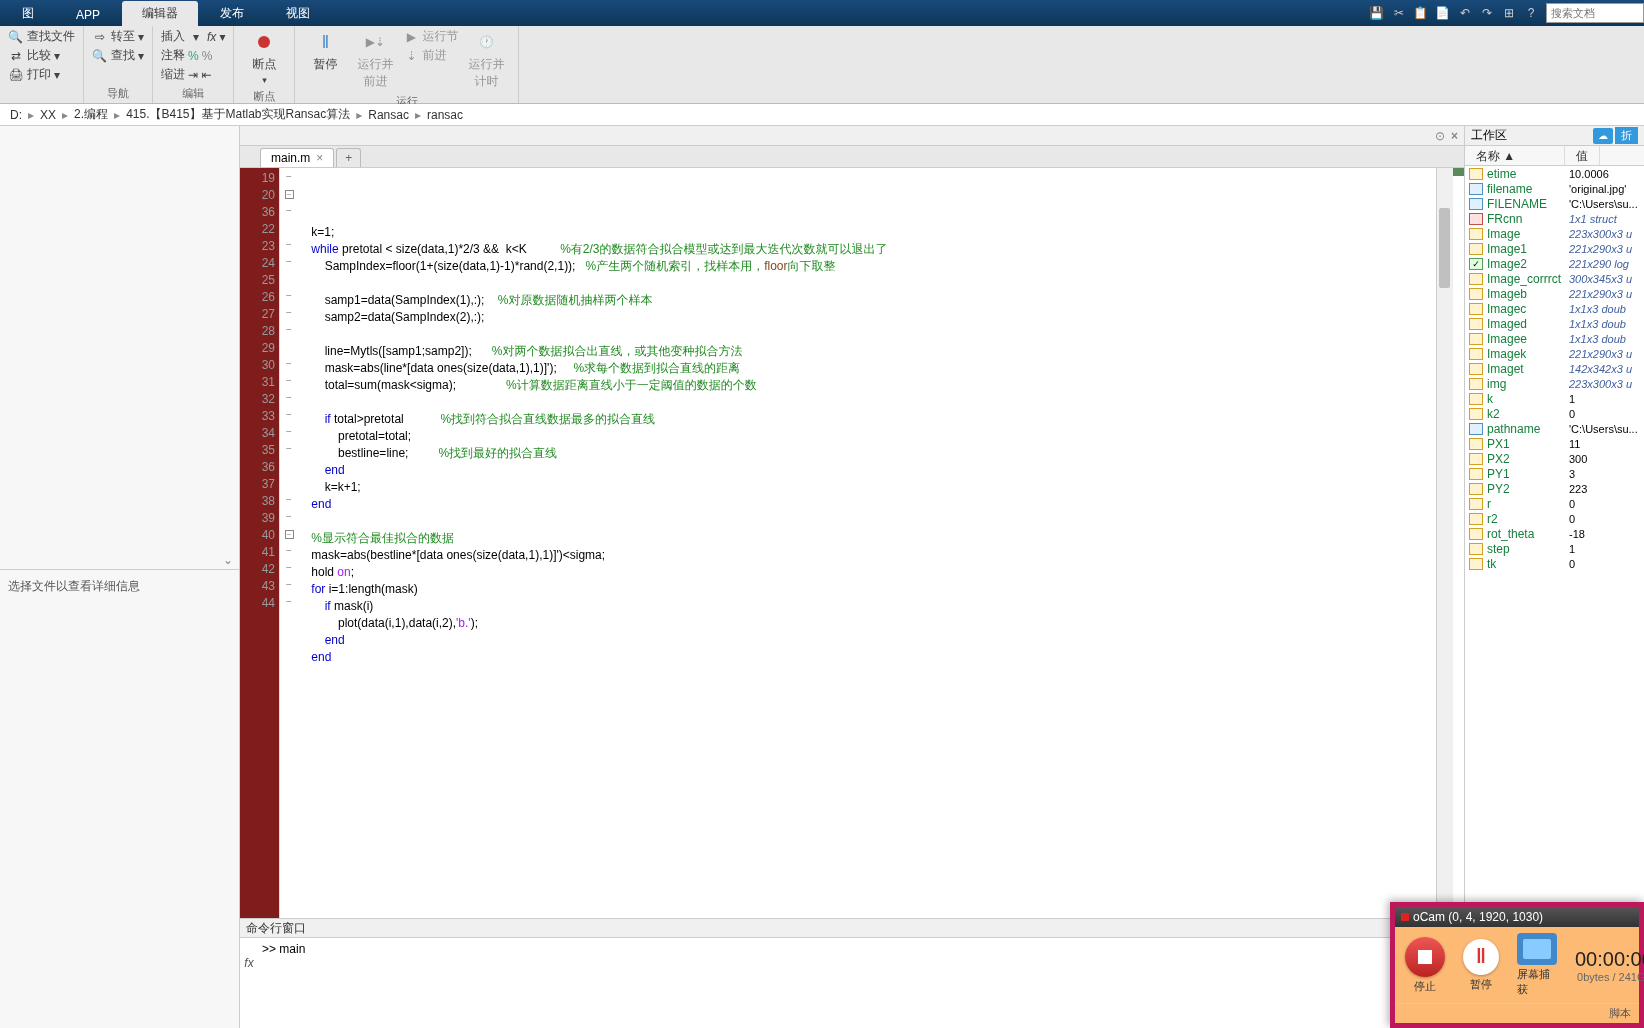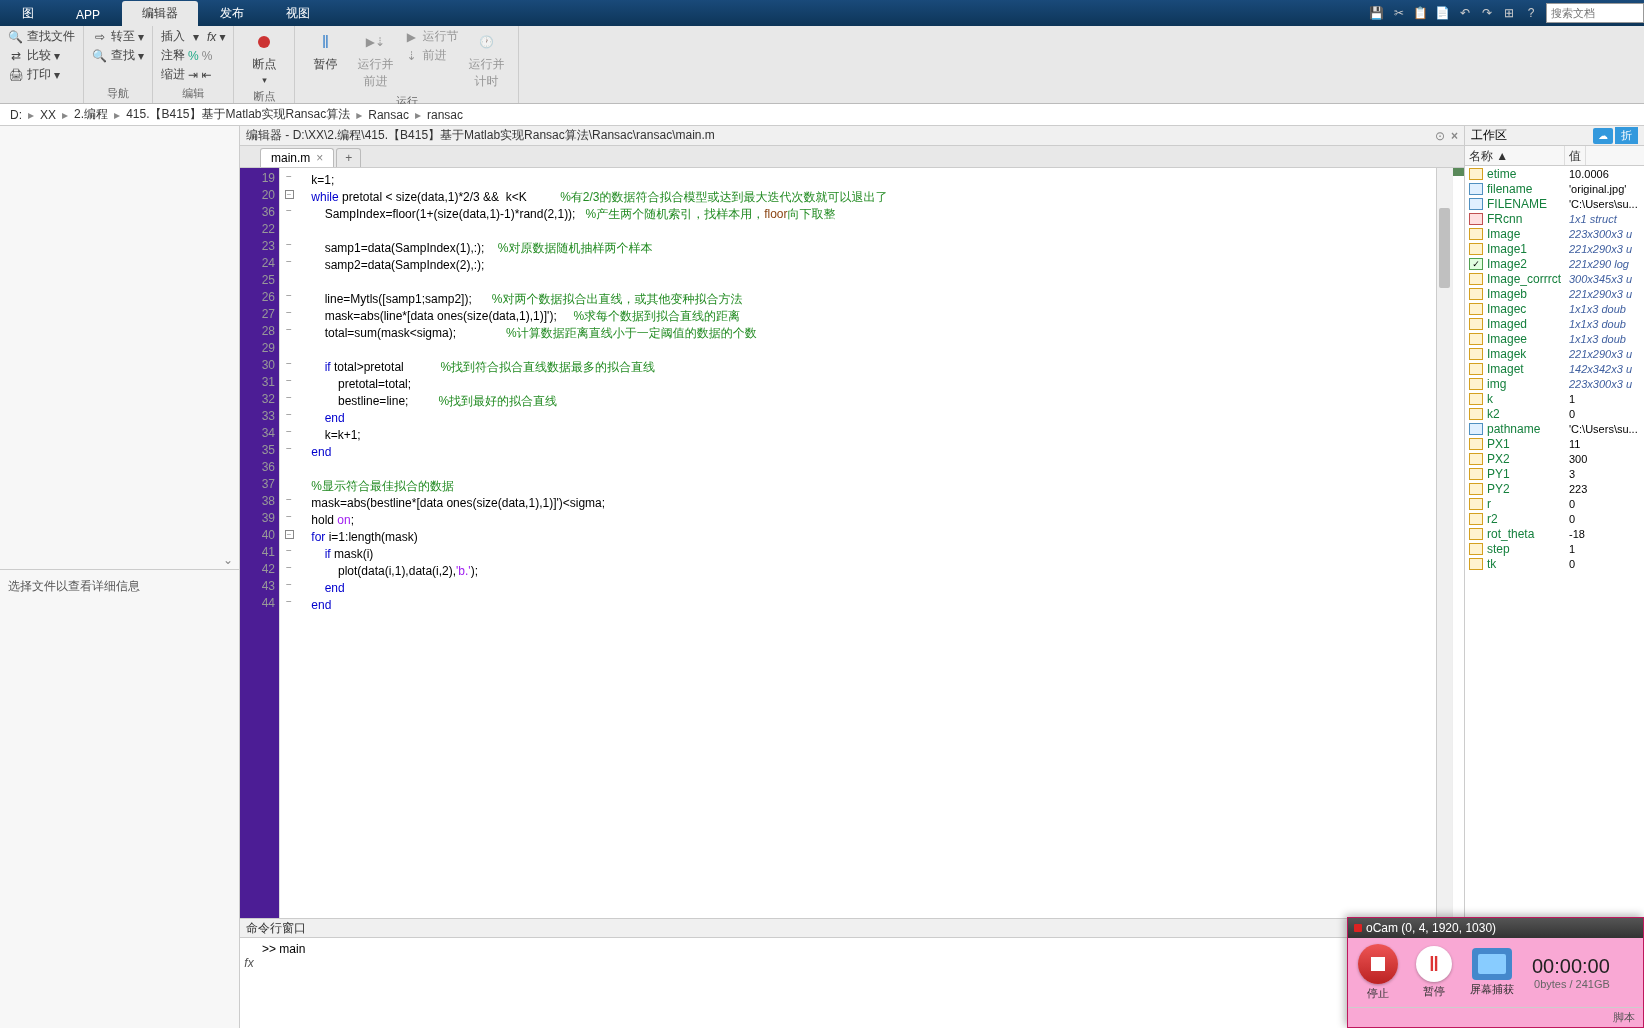--- a/index.html
+++ b/index.html
@@ -42,26 +42,26 @@
 .center-panel { flex: 1; display: flex; flex-direction: column; min-width: 0; }
 .editor-header { height: 20px; background: #f0f0f0; border-bottom: 1px solid #ccc; display: flex; align-items: center; padding: 0 6px; color: #333; }
 .editor-header .gear { margin-left: auto; color: #888; cursor: pointer; }
 .editor-header .close { margin-left: 6px; color: #888; cursor: pointer; font-weight: bold; }
 .file-tabs { height: 22px; background: #e8e8e8; border-bottom: 1px solid #ccc; display: flex; align-items: flex-end; padding-left: 20px; }
 .file-tab { background: #fff; border: 1px solid #bbb; border-bottom: none; padding: 2px 10px; border-radius: 3px 3px 0 0; display: flex; align-items: center; gap: 6px; cursor: pointer; }
 .file-tab .x { color: #888; cursor: pointer; }
 .file-tab-add { padding: 2px 8px; color: #666; cursor: pointer; border: 1px solid #bbb; border-bottom: none; margin-left: 2px; border-radius: 3px 3px 0 0; background: #e8e8e8; }
 
 .editor-body { flex: 1; display: flex; background: #fff; overflow: hidden; position: relative; }
-.gutter { width: 40px; background: #4c1d95; border-right: 1px solid #ddd; text-align: right; color: #999; font-family: Consolas, monospace; font-size: 12px; padding-top: 2px; }
+.gutter { width: 40px; background: #7f1d1d; border-right: 1px solid #ddd; text-align: right; color: #999; font-family: Consolas, monospace; font-size: 12px; padding-top: 2px; }
 .gutter div { height: 17px; padding-right: 4px; line-height: 17px; }
 .fold-col { width: 18px; background: #fff; font-family: Consolas, monospace; }
 .fold-col div { height: 17px; line-height: 17px; text-align: center; color: #888; font-size: 10px; }
 .fold-box { border: 1px solid #888; width: 9px; height: 9px; display: inline-flex; align-items: center; justify-content: center; font-size: 8px; cursor: pointer; }
-.code-area { flex: 1; font-family: Consolas, monospace; font-size: 12px; line-height: 17px; padding-top: 4px; white-space: pre; color: #000; overflow: hidden; }
+.code-area { flex: 1; font-family: Consolas, monospace; font-size: 12px; line-height: 17px; padding-top: 12px; white-space: pre; color: #000; overflow: hidden; margin-top: 44px; }
 .code-area .line { height: 17px; }
 .code-area .kw { color: #0000cd; }
 .code-area .cm { color: #228b22; }
 .code-area .fn { color: #8b4513; }
 .code-area .str { color: #a020f0; }
 .editor-scroll { width: 16px; background: #f0f0f0; border-left: 1px solid #ccc; position: relative; }
 .editor-scroll .thumb { position: absolute; left: 2px; right: 2px; top: 40px; height: 80px; background: #c0c0c0; border-radius: 2px; }
 .editor-marks { width: 12px; background: #fff; border-left: 1px solid #eee; position: relative; }
 .editor-marks .mark-top { position: absolute; top: 0; left: 0; right: 0; height: 8px; background: #5a8a5a; }
 
@@ -70,35 +70,35 @@
 .cmd-body { height: 90px; background: #fff; display: flex; font-family: Consolas, monospace; font-size: 12px; }
 .cmd-fx { width: 18px; padding-top: 18px; text-align: center; font-style: italic; color: #555; }
 .cmd-text { flex: 1; padding: 4px; }
 
 
 .right-panel { width: 180px; background: #fff; border-left: 1px solid #ccc; display: flex; flex-direction: column; }
 .ws-header { height: 20px; background: #f0f0f0; border-bottom: 1px solid #ccc; display: flex; align-items: center; padding: 0 6px; }
 .ws-header .cloud { margin-left: auto; background: #3399dd; color: #fff; width: 20px; height: 16px; border-radius: 2px; display: flex; align-items: center; justify-content: center; font-size: 10px; }
 .ws-header .expand-btn { background: #3399dd; color: #fff; padding: 1px 6px; font-size: 11px; margin-left: 2px; }
 .ws-cols { height: 20px; display: flex; border-bottom: 1px solid #ccc; background: #f7f7f7; }
-.ws-cols div { padding: 2px 4px; border-right: 1px solid #ddd; color: #333; }
+.ws-cols div { padding: 2px 11px; border-right: 1px solid #ddd; color: #333; }
 .ws-cols .col-name { width: 100px; }
 .ws-list { flex: 1; overflow: hidden; }
 .ws-row { display: flex; height: 15px; align-items: center; padding: 0 4px; cursor: pointer; }
 .ws-row .var-ico { width: 14px; height: 12px; margin-right: 4px; display: inline-flex; align-items: center; justify-content: center; font-size: 9px; }
 .ws-row .var-ico.num { background: #fff3d0; border: 1px solid #d4a020; }
 .ws-row .var-ico.str { background: #e0f0ff; border: 1px solid #5090c0; }
 .ws-row .var-ico.struct { background: #ffe0e0; border: 1px solid #c05050; }
 .ws-row .var-ico.logical { background: #e0ffe0; border: 1px solid #50a050; }
 .ws-row .nm { width: 82px; white-space: nowrap; overflow: hidden; color: #15803d; }
 .ws-row .vl { flex: 1; white-space: nowrap; overflow: hidden; color: #000; font-size: 11px; }
 .ws-row .vl.italic { font-style: italic; color: #4060a0; }
 
 
-.ocam { position: absolute; right: 0; bottom: 0; width: 297px; background: #f9a8d4; border: 1px solid #be185d; box-shadow: -2px -2px 8px rgba(0,0,0,0.3); }
+.ocam { position: absolute; right: 0; bottom: 0; width: 254px; background: #fdba74; border: 5px solid #be185d; box-shadow: -2px -2px 8px rgba(0,0,0,0.3); }
 .ocam-title { background: linear-gradient(#555, #333); color: #fff; padding: 3px 6px; font-size: 11px; display: flex; align-items: center; gap: 4px; }
 .ocam-title .dot { width: 8px; height: 8px; background: #d22; border-radius: 1px; }
 .ocam-tabs { display: flex; background: #e0e0e0; border-bottom: 1px solid #bbb; }
 .ocam-tab { padding: 4px 10px; font-size: 11px; cursor: pointer; border-right: 1px solid #ccc; color: #444; }
 .ocam-tab.active { background: #fff; border-bottom: 1px solid #fff; margin-bottom: -1px; }
 .ocam-body { display: flex; align-items: center; padding: 6px 10px; gap: 18px; }
 .ocam-btn { display: flex; flex-direction: column; align-items: center; gap: 2px; cursor: pointer; }
 .ocam-btn .circ { width: 40px; height: 40px; border-radius: 50%; display: flex; align-items: center; justify-content: center; box-shadow: 0 1px 3px rgba(0,0,0,0.3); }
 .ocam-btn .lbl { font-size: 11px; color: #333; }
 .ocam-time { font-size: 20px; color: #222; font-family: Arial; }
@@ -232,21 +232,20 @@
       <div class="left-top">
         <span class="expander">⌄</span>
       </div>
       <div class="left-bottom">
         <span>选择文件以查看详细信息</span>
       </div>
     </div>
 
     <div class="center-panel">
       <div class="editor-header">
-        <span>编辑器 - D:\XX\2.编程\415.【B415】基于Matlab实现Ransac算法\Ransac\ransac\main.m</span>
         <span class="gear">⊙</span>
         <span class="close">×</span>
       </div>
       <div class="file-tabs">
         <div class="file-tab">
           <span>main.m</span>
           <span class="x">×</span>
         </div>
         <div class="file-tab-add">+</div>
       </div>

